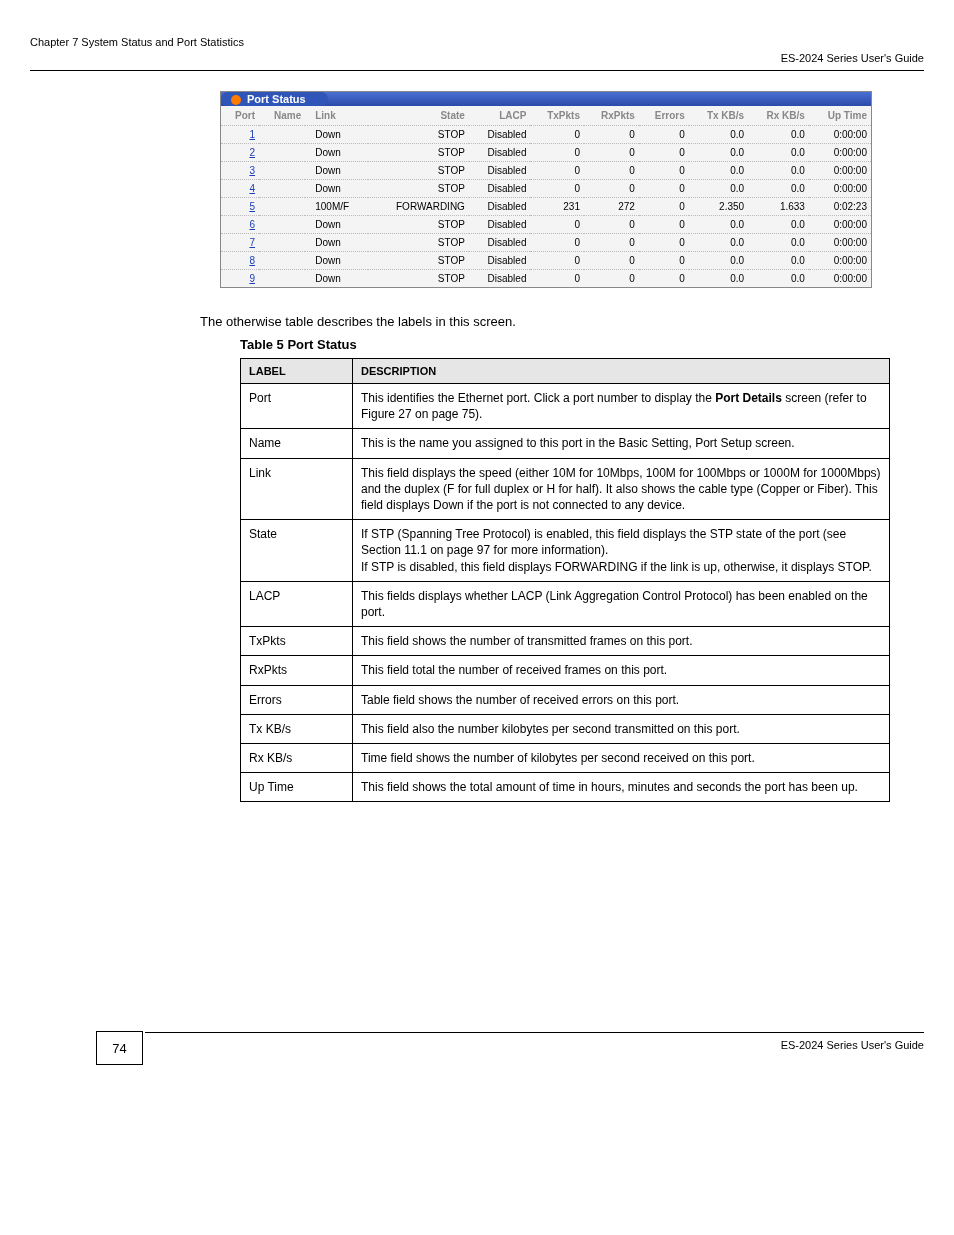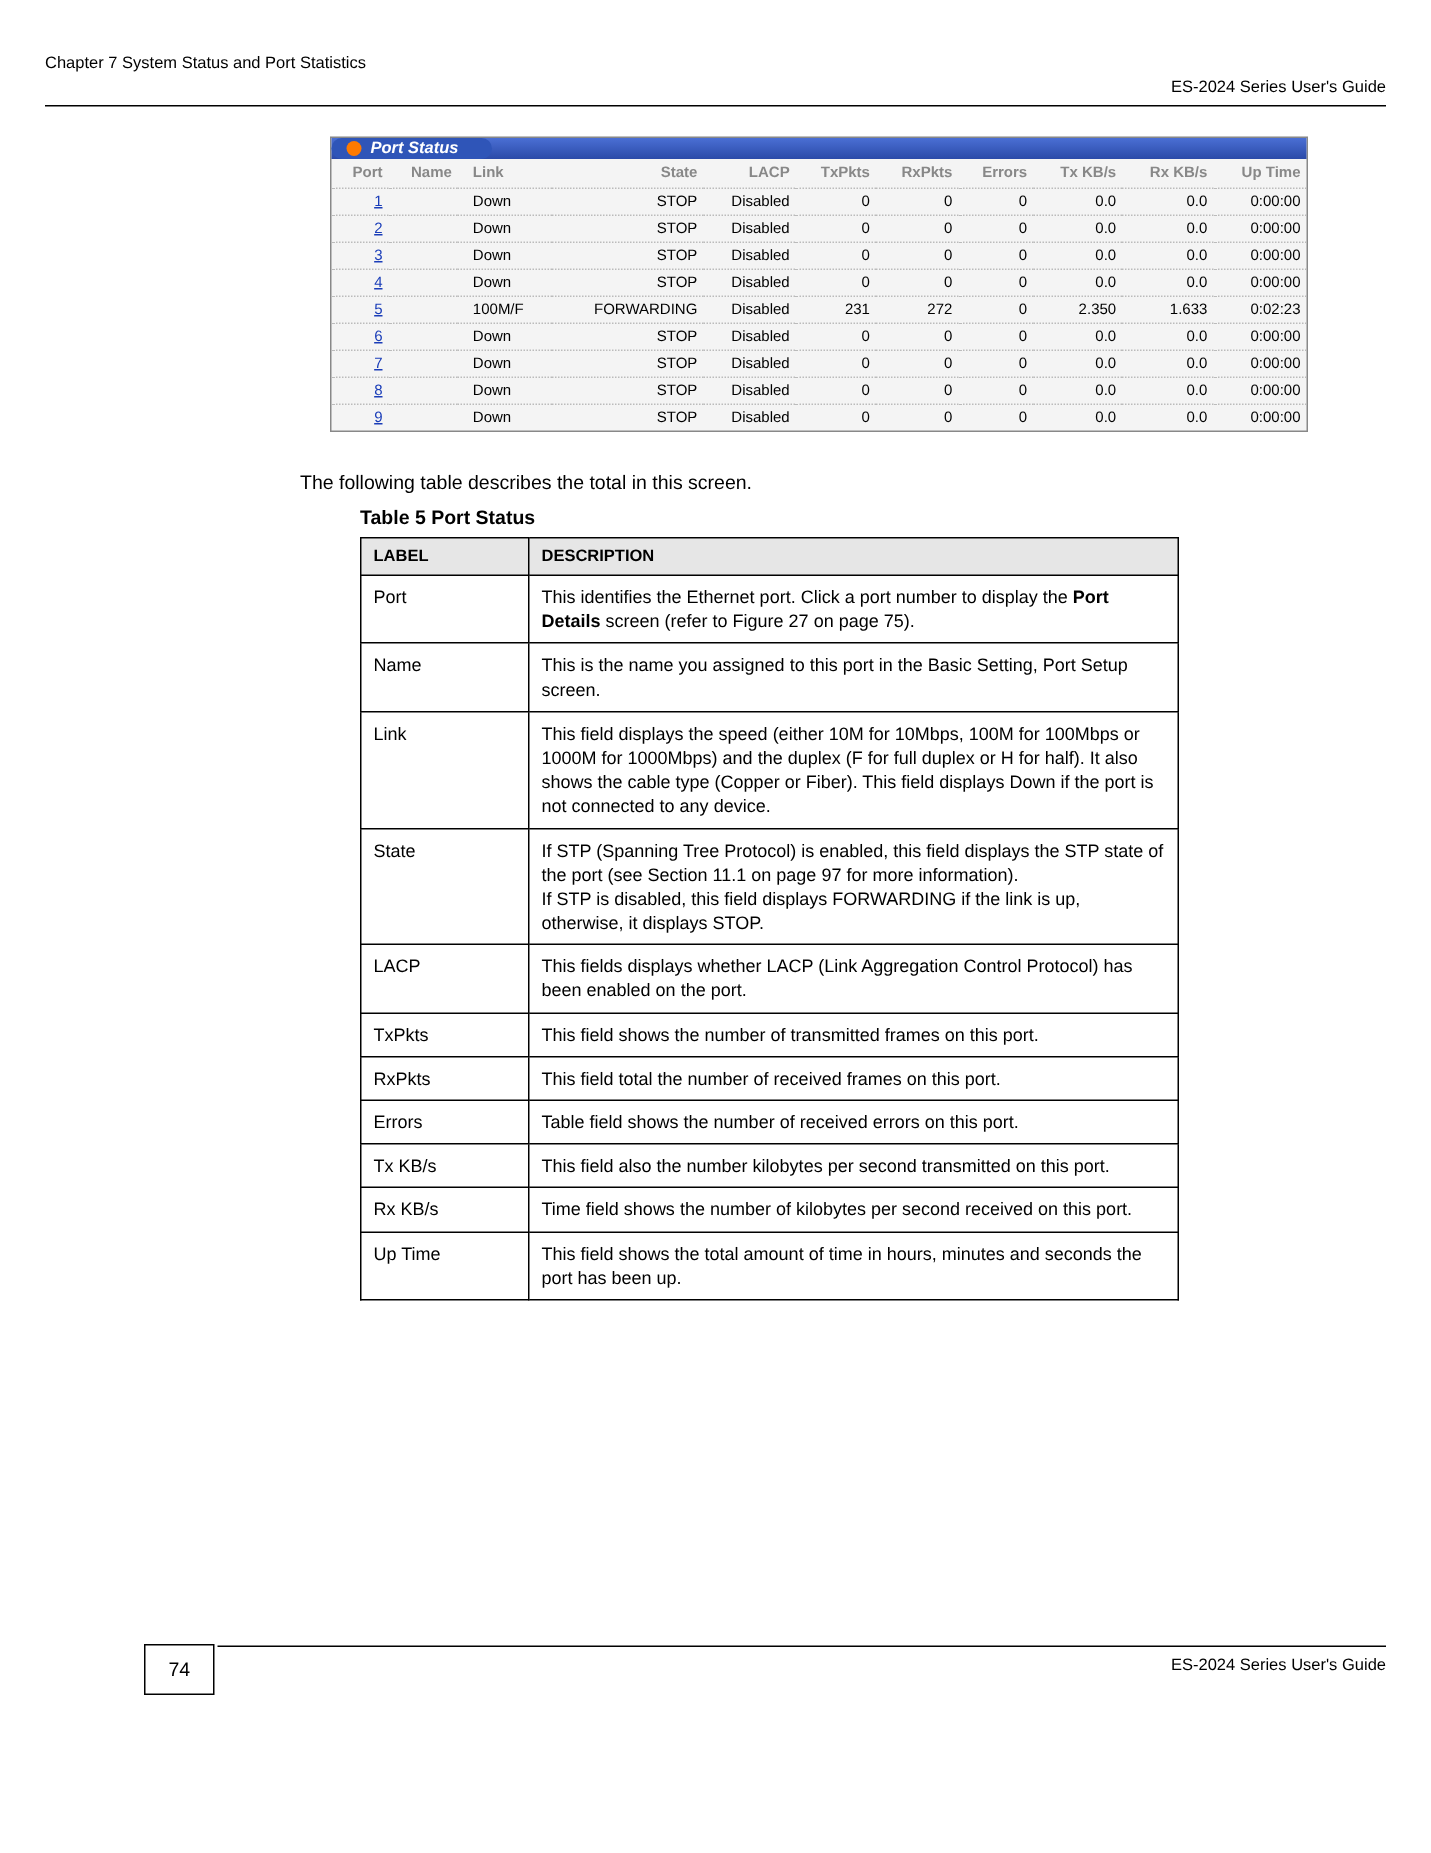--- a/index.html
+++ b/index.html
@@ -5,36 +5,36 @@
   body { margin:0; font-family: Arial, Helvetica, sans-serif; background:#fff; color:#000; }
   .page { width:954px; margin:0 auto; }
   .chapter-top { height:70px; border-bottom:1px solid #000; margin:0 30px; position:relative; }
   .chapter-top .left { position:absolute; bottom:22px; left:0; font-size:11px; }
   .chapter-top .right { position:absolute; bottom:6px; right:0; font-size:11px; }
   .content { padding:20px 30px 0 30px; }
   .figure-caption { font-weight:bold; font-size:13px; margin:20px 0 10px 170px; }
 
   
   .switch-box { margin:0 0 0 190px; width:650px; border:1px solid #888; background:#f4f4f4; font-family:Arial,sans-serif; font-size:11px; }
-  .ps-header { background:linear-gradient(#4a6fd4,#2b4aa8); color:#fff; font-weight:bold; font-style:italic; padding:0; }
+  .ps-header { background:linear-gradient(#4a6fd4,#2b4aa8); color:#fff; font-weight:bold; padding:0; }
   .ps-tab { display:inline-block; background:#2f55b8; border-radius:10px; padding:1px 22px 1px 10px; position:relative; }
   .ps-tab::before { content:""; display:inline-block; width:10px; height:10px; border-radius:5px; background:#ff7a00; margin-right:6px; vertical-align:middle; }
   .ps-table { width:100%; border-collapse:collapse; }
   .ps-table th { color:#888; font-weight:bold; font-size:10px; padding:4px 4px; text-align:right; }
   .ps-table th:first-child { text-align:right; }
   .ps-table td { font-size:10px; padding:3px 4px; text-align:right; border-top:1px dotted #bbb; }
   .ps-table td.portlink { text-align:right; }
   .ps-table td.portlink a { color:#1a3db8; text-decoration:underline; }
   .ps-table td.linkcol, .ps-table th.linkcol { text-align:left; padding-left:10px; }
   .ps-table td.namecol { text-align:left; }
   .ps-table th.portcol, .ps-table td.portcol { text-align:right; padding-right:4px; width:30px; }
 
   
   .intro-line { margin:26px 0 8px 170px; font-size:13px; }
-  .desc-table { margin:0 0 0 210px; width:546px; border-collapse:collapse; font-size:12px; }
+  .desc-table { margin:0 0 0 210px; width:650px; border-collapse:collapse; font-size:12px; }
   .desc-table th { background:#e6e6e6; text-align:left; padding:6px 8px; border:1px solid #000; font-size:11px; }
   .desc-table td { border:1px solid #000; padding:6px 8px; vertical-align:top; font-size:12px; line-height:1.35; }
   .desc-table td.label { width:95px; }
   .desc-table td strong { font-weight:bold; }
   .table-caption { font-weight:bold; font-size:13px; margin:6px 0 6px 210px; }
 
   .footer { margin:230px 30px 0 30px; position:relative; }
   .page-box { border:1px solid #000; width:45px; height:32px; display:flex; align-items:center; justify-content:center; font-size:13px; position:absolute; left:66px; bottom:0; }
   .foot-line { border-top:1px solid #000; margin-left:115px; height:32px; position:relative; }
   .foot-text { position:absolute; right:0; top:6px; font-size:11px; }
@@ -185,21 +185,21 @@
               <td>0</td>
               <td>0</td>
               <td>0.0</td>
               <td>0.0</td>
               <td>0:00:00</td>
             </tr>
           </tbody>
       </table>
     </div>
 
-    <div class="intro-line">The following table describes the total in this screen.</div>
+    <div class="intro-line">The otherwise table describes the labels in this screen.</div>
     <div class="table-caption">Table 5   Port Status</div>
     <table class="desc-table">
       <thead>
         <tr>
           <th>LABEL</th>
           <th>DESCRIPTION</th>
         </tr>
       </thead>
       <tbody id="desc-body">
           <tr>

